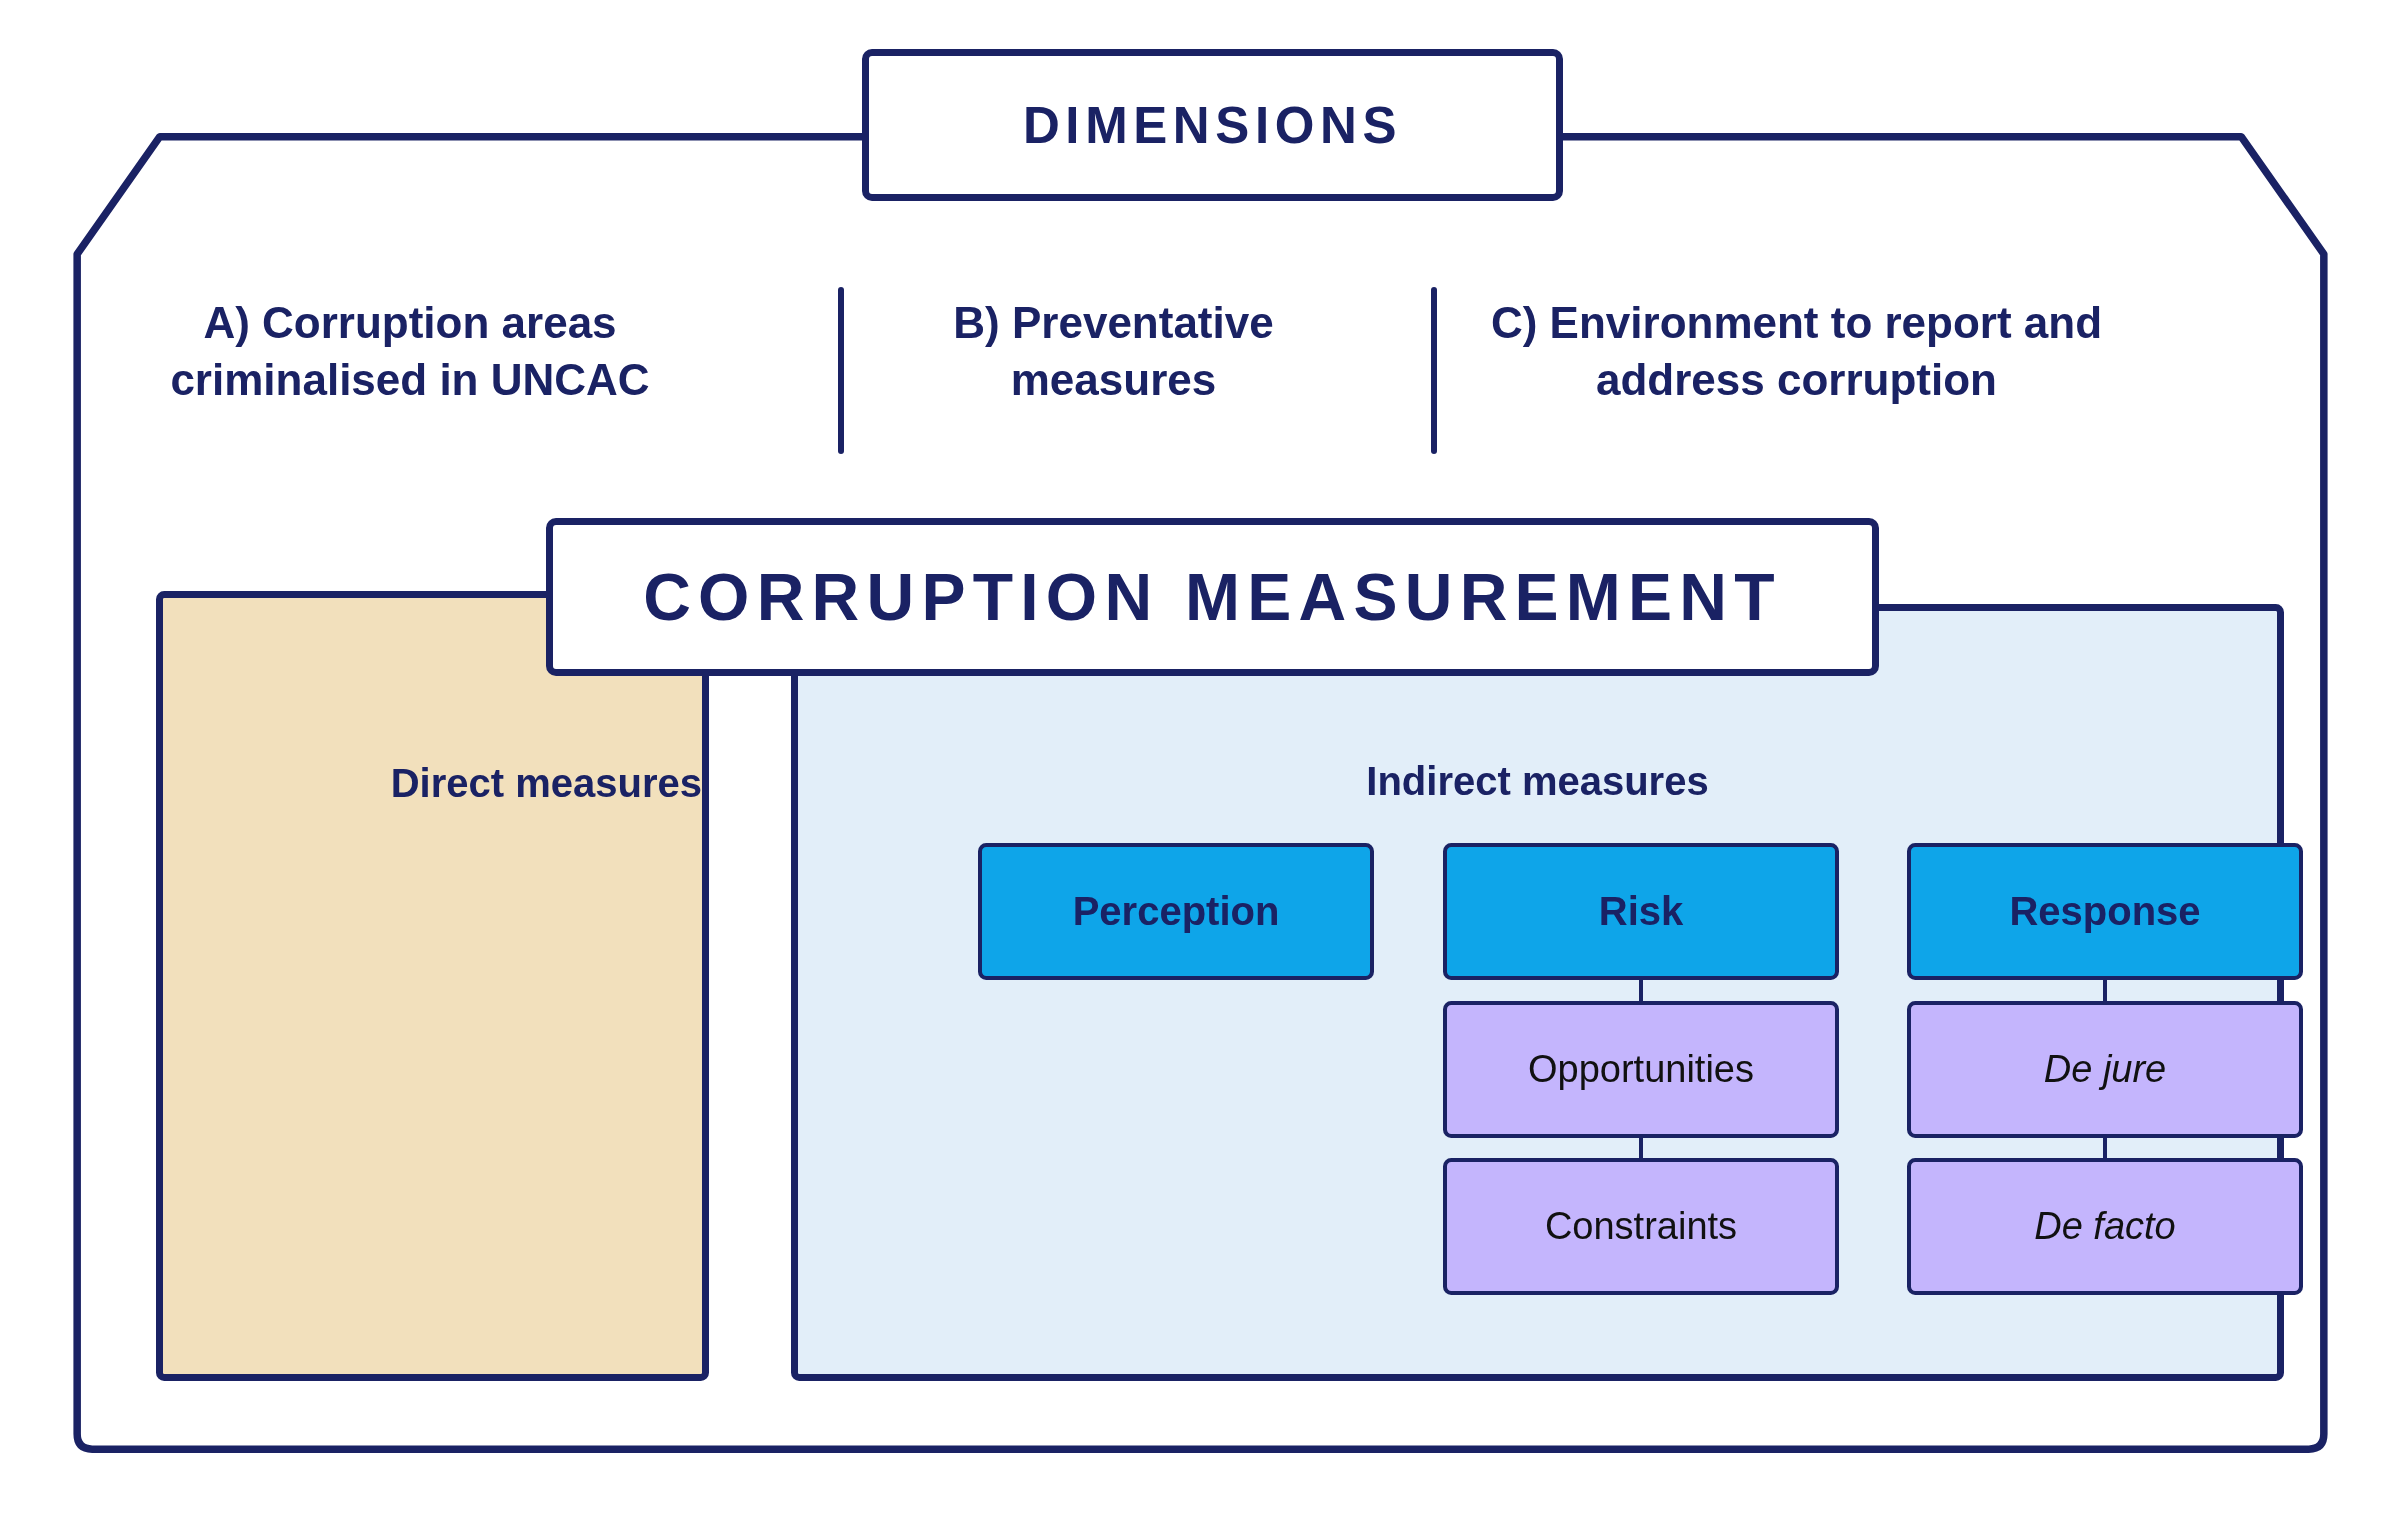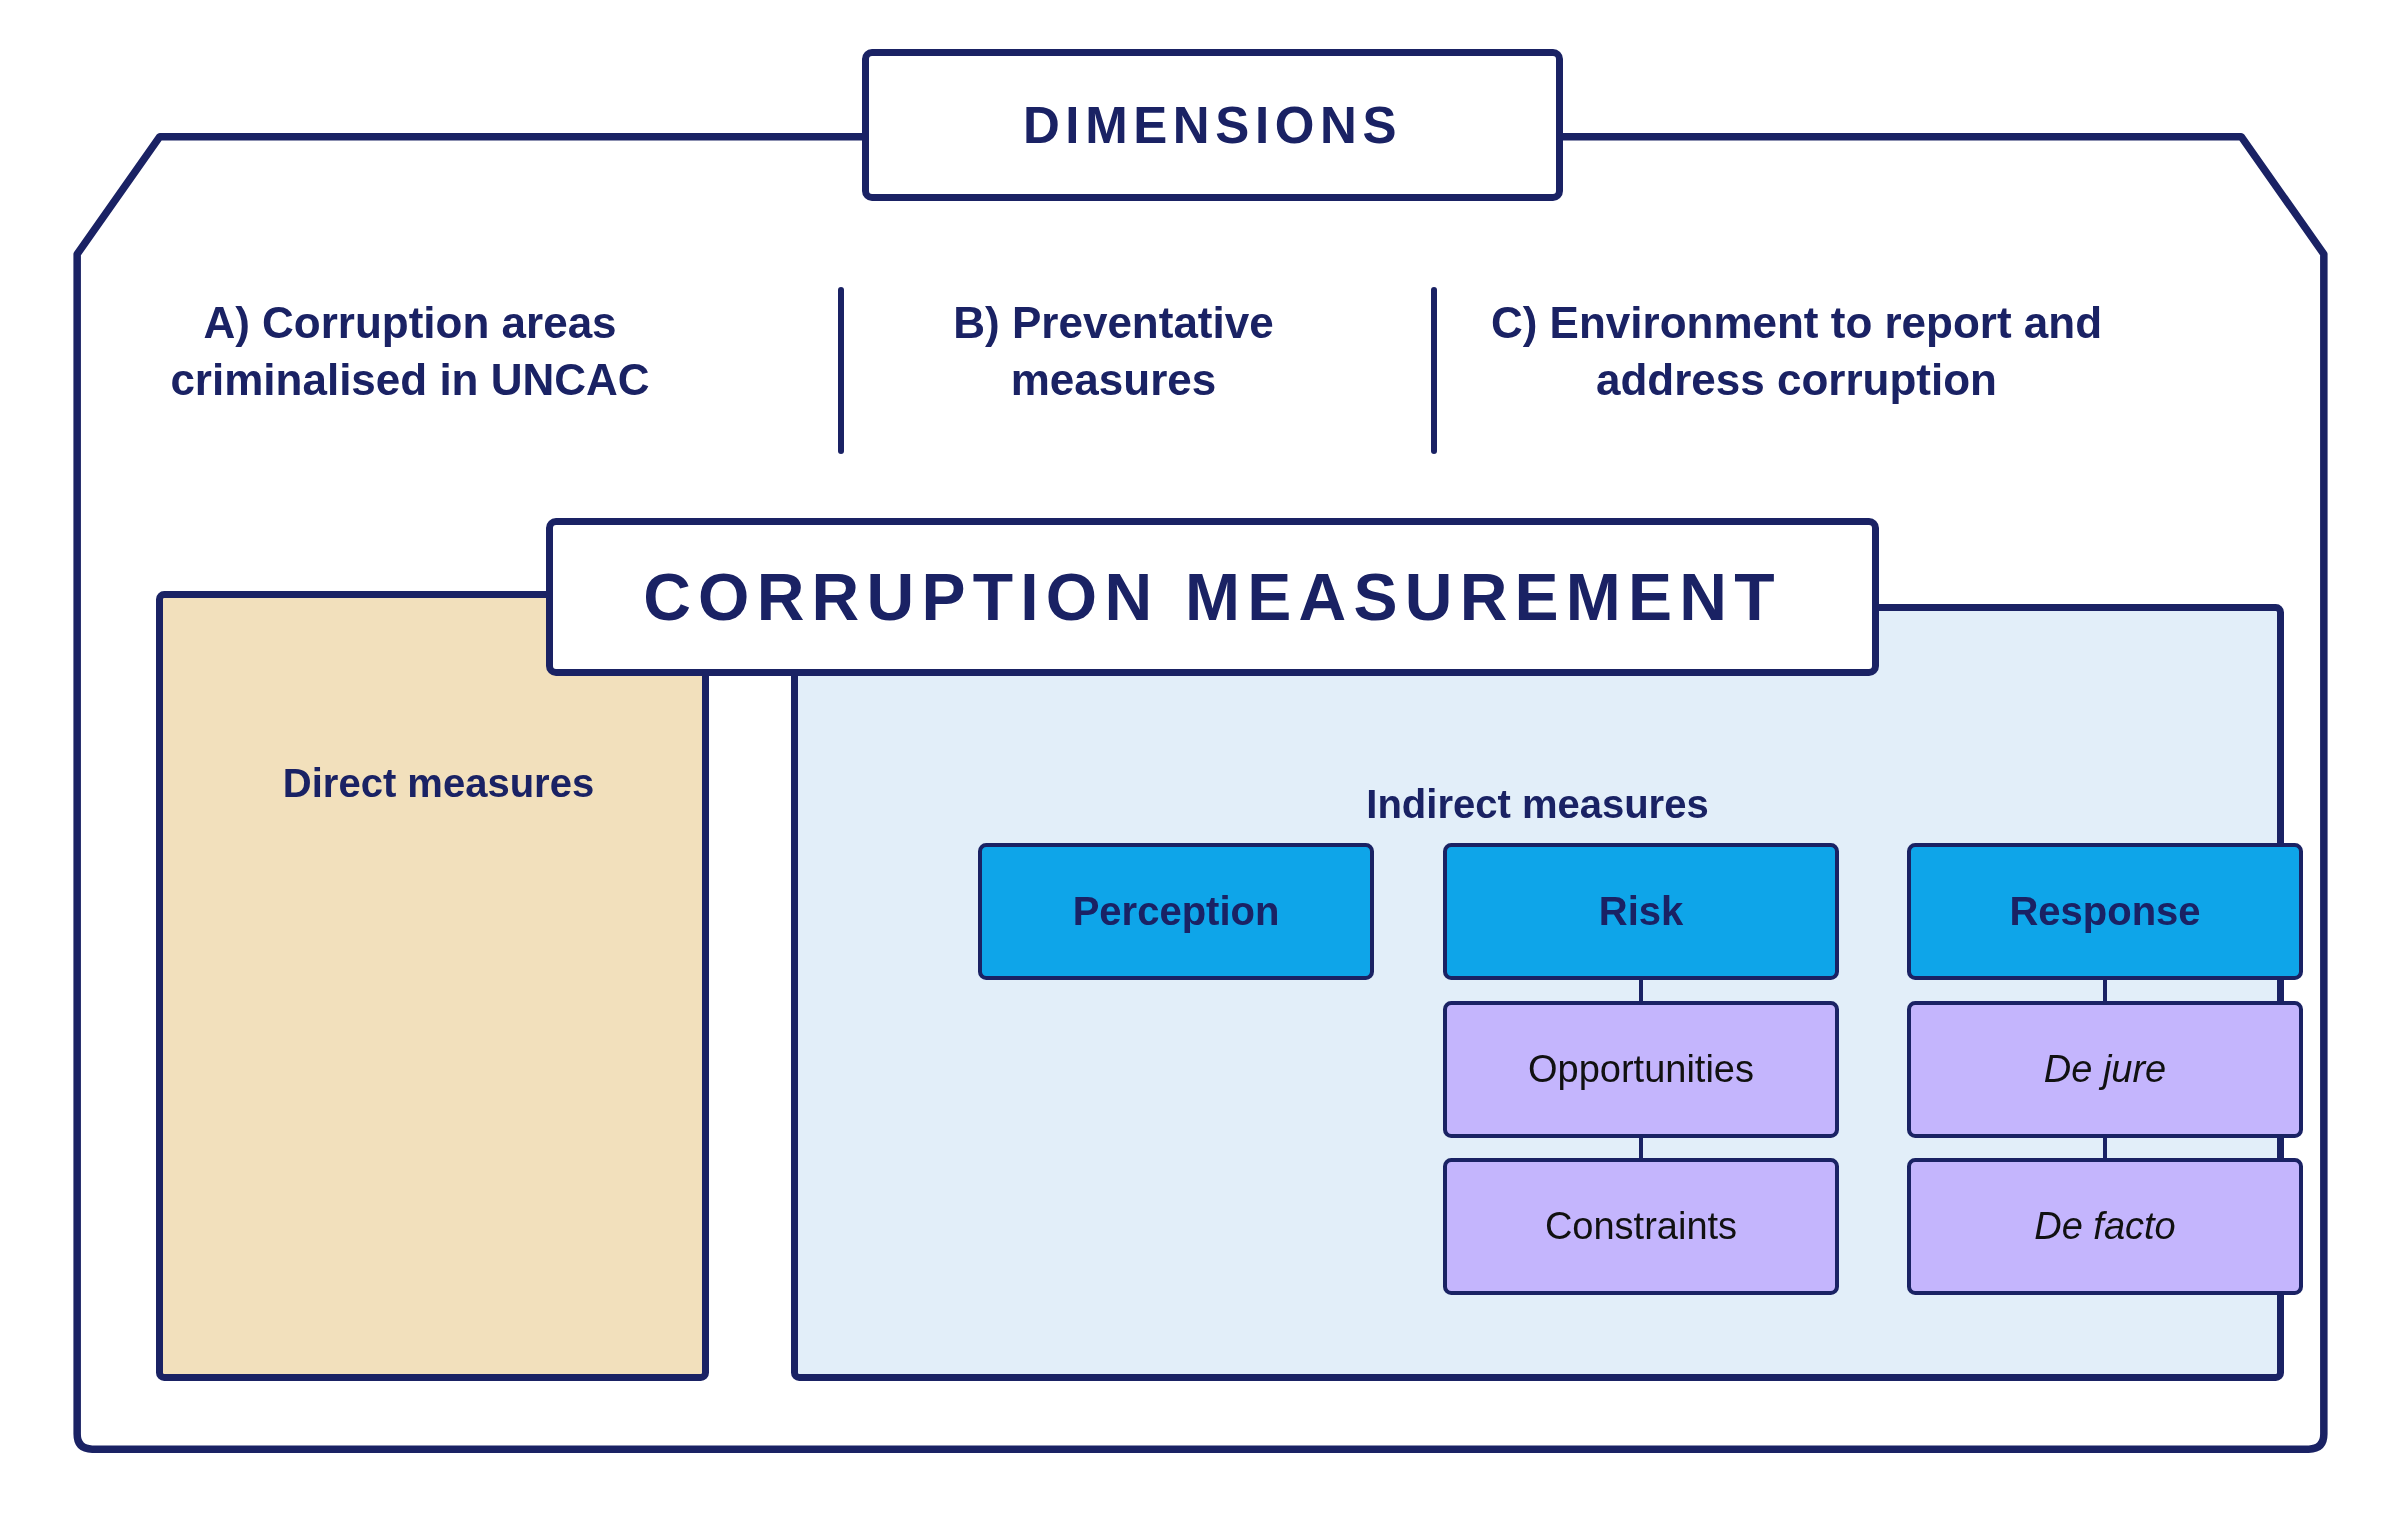--- a/index.html
+++ b/index.html
@@ -41,33 +41,33 @@
   .divider-1{left:742px;}
   .divider-2{left:1335px;}
 
   
   .direct-box{
     position:absolute;left:156px;top:591px;width:553px;height:790px;
     background:#f2e0bc;border:7.5px solid #1a2264;border-radius:8.2px;
     box-sizing:border-box;z-index:10;
   }
   .direct-label{
-    position:absolute;left:12px;right:0;top:163px;text-align:center;
+    position:absolute;left:12px;right:0;top:163px;text-align:right;
     color:#1a2264;font-weight:bold;font-size:40px;font-stretch:condensed;
   }
 
   
   .indirect-panel{
     position:absolute;left:791px;top:604px;width:1493px;height:777px;
     background:#e2eef9;border:7.5px solid #1a2264;border-radius:8.2px;
     box-sizing:border-box;z-index:10;
   }
   .indirect-label{
     position:absolute;left:0;right:0;top:148px;text-align:center;
-    color:#1a2264;font-weight:bold;font-size:40px;font-stretch:condensed;margin-top:23px;
+    color:#1a2264;font-weight:bold;font-size:40px;font-stretch:condensed;
   }
 
   
   .subcols{position:absolute;left:67px;top:232px;width:1343px;height:492px;}
   .subcol{position:absolute;top:0;width:396px;}
   .subcol-1{left:113px;}
   .subcol-2{left:578px;}
   .subcol-3{left:1042px;}
 
   .node{

